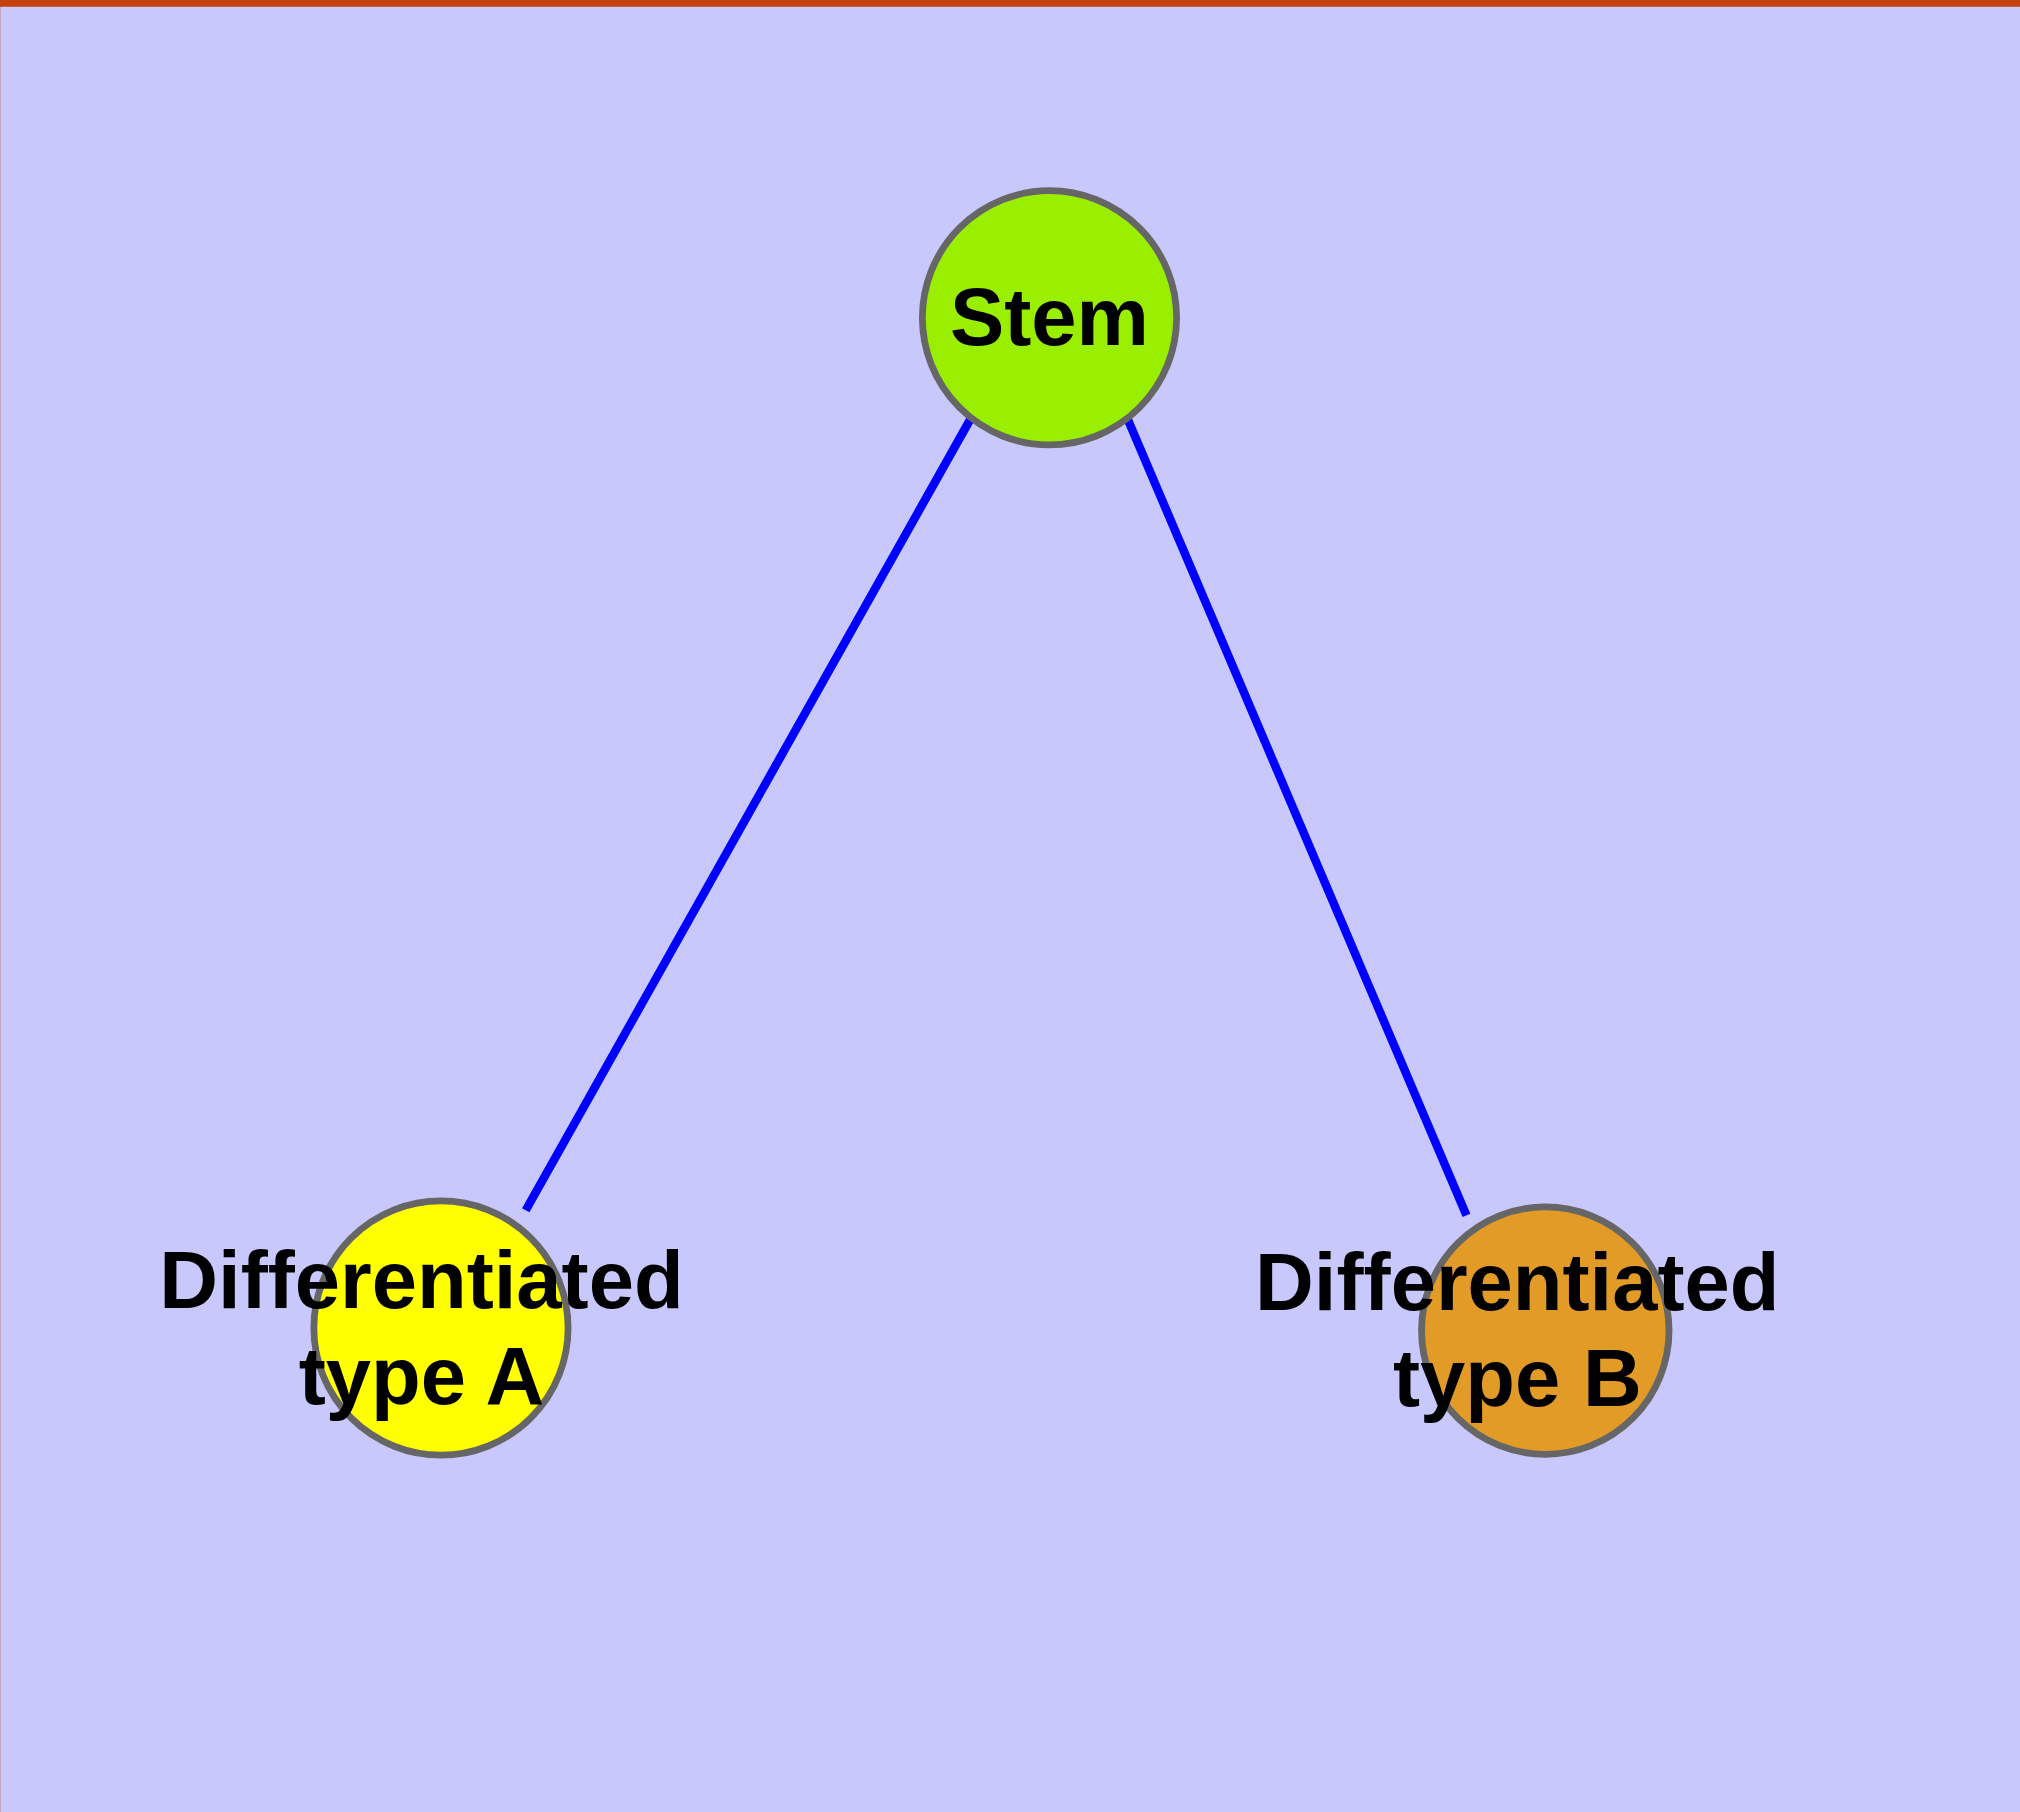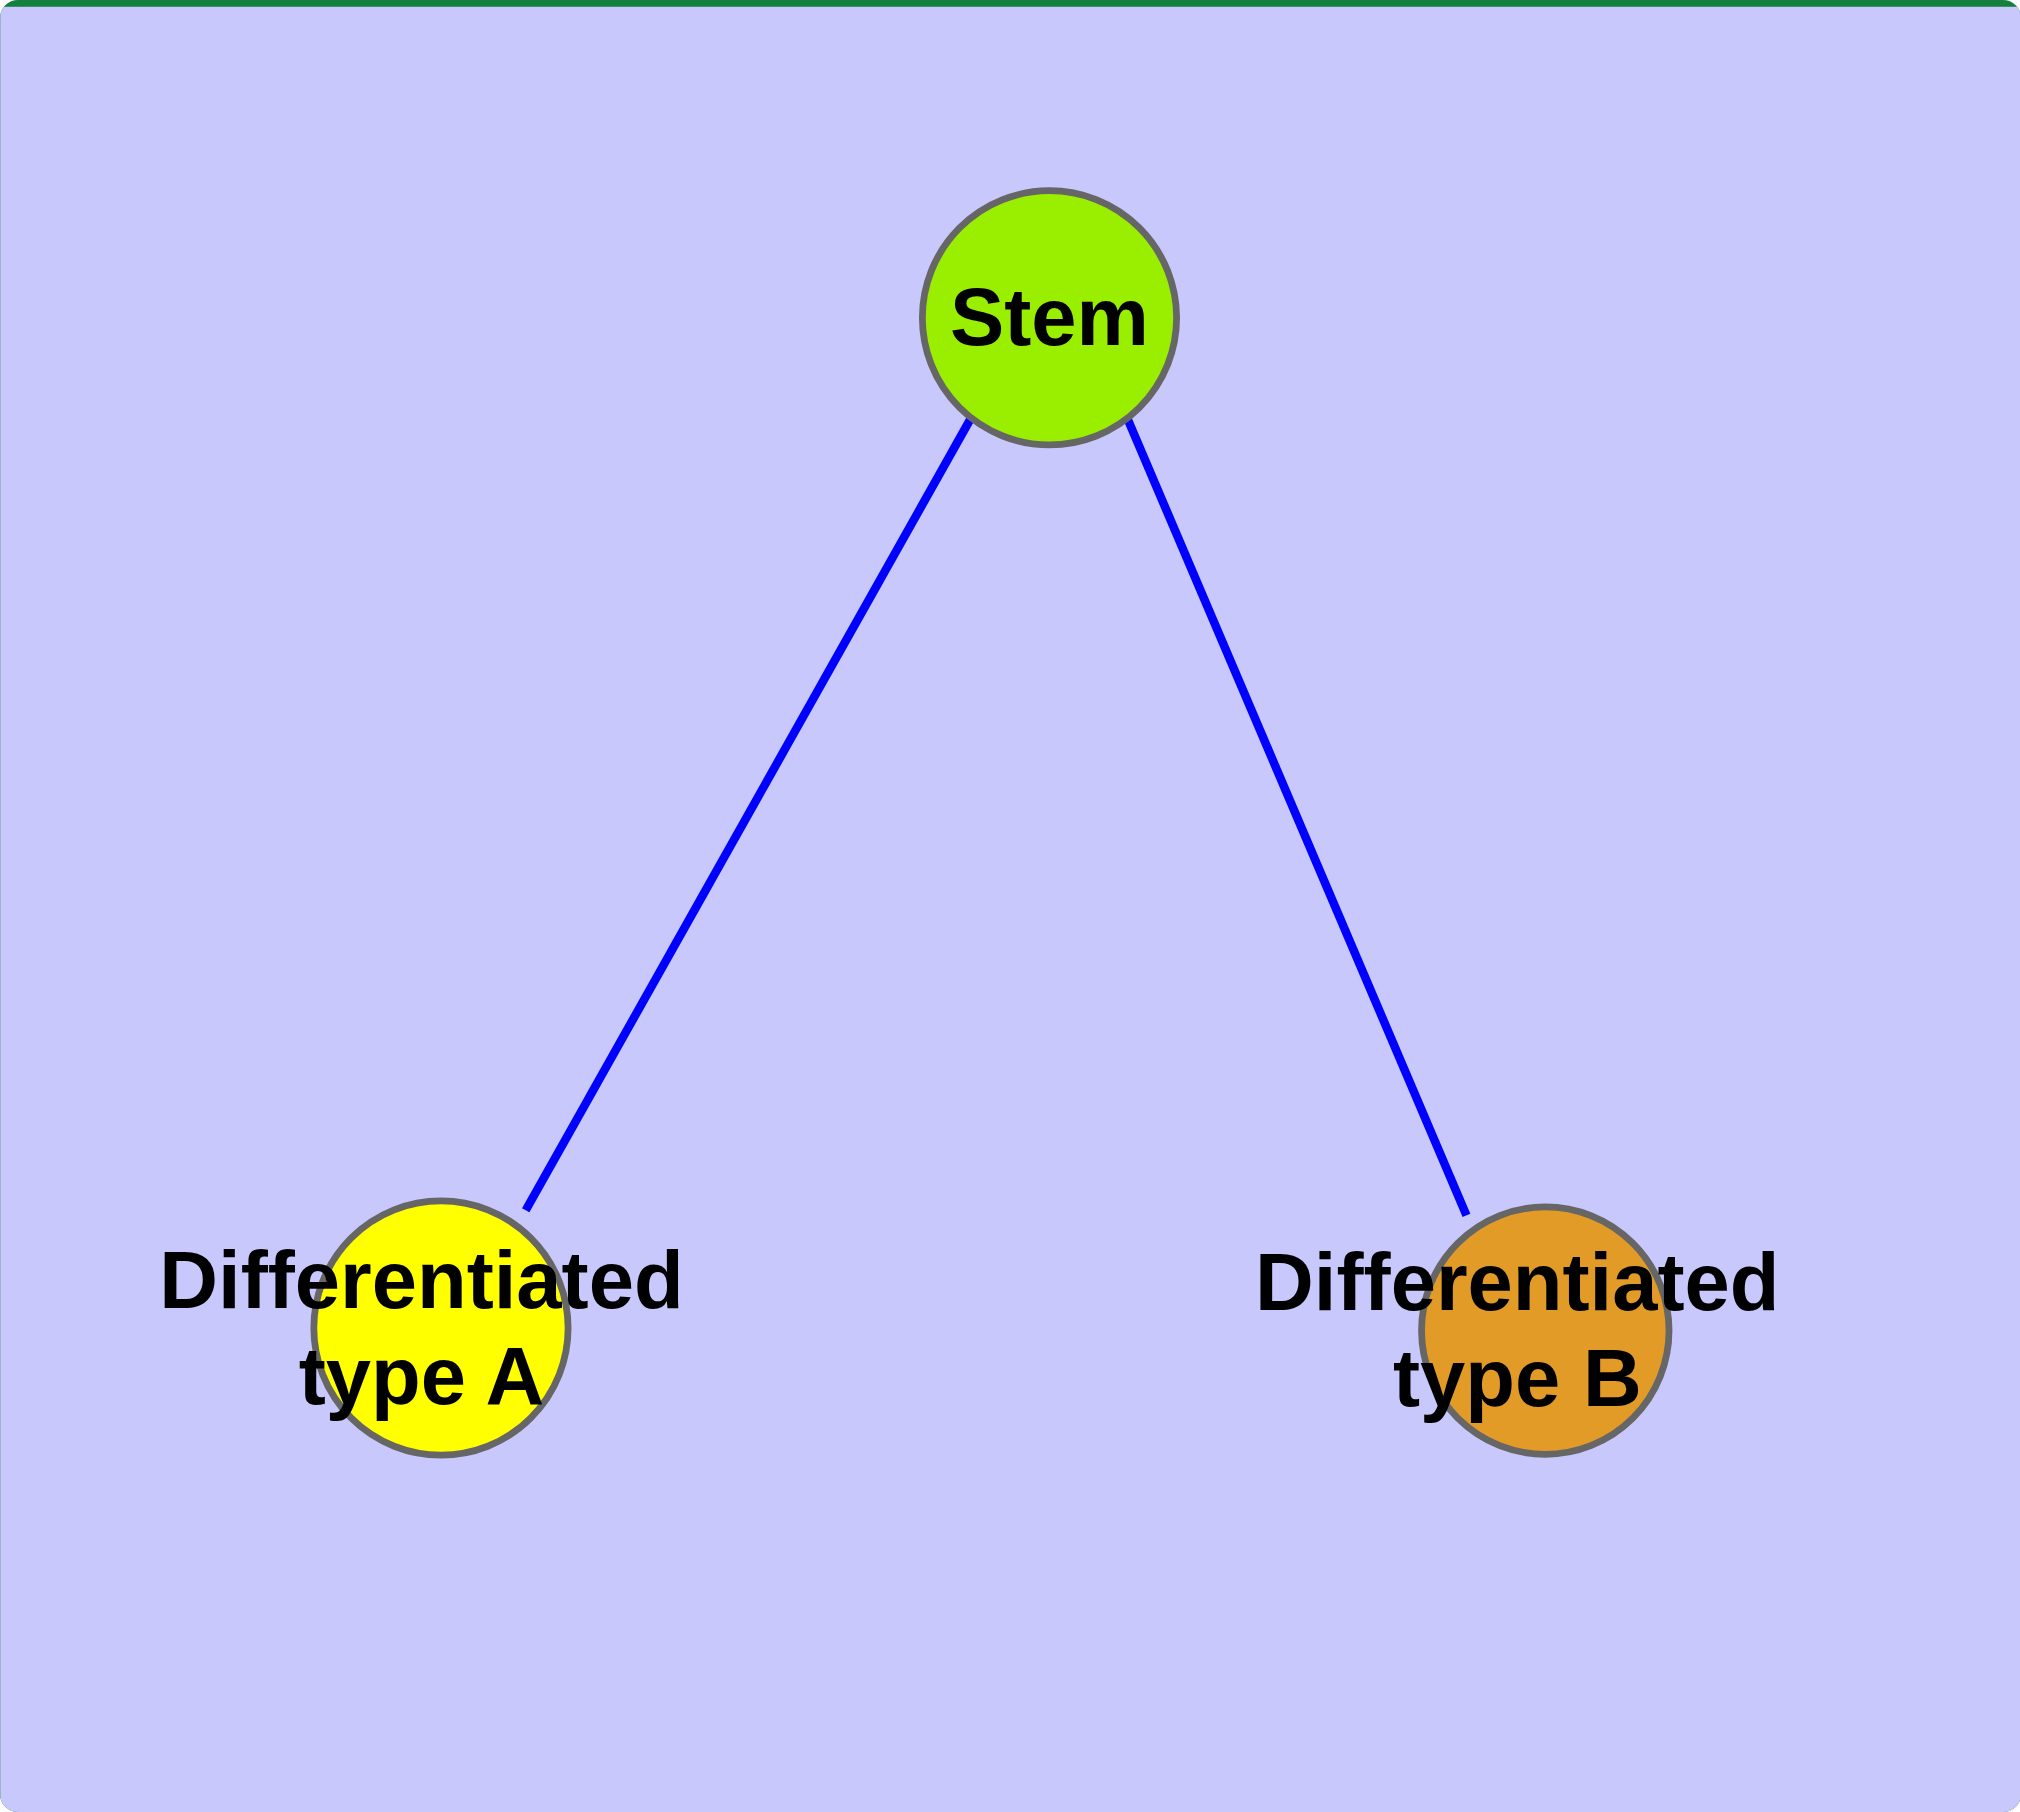--- a/index.html
+++ b/index.html
@@ -5,24 +5,23 @@
 <style>
   html, body {
     margin: 0;
     padding: 0;
     background: #ffffff;
   }
   #canvas {
     position: relative;
     width: 2021px;
     height: 1812px;
-    background: #15803d;
+    background: #c2410c;
     overflow: hidden;
     font-family: "Liberation Sans", "DejaVu Sans", sans-serif;
-    border-radius: 18px;
   }
   #graph-svg {
     position: absolute;
     left: 0;
     top: 0;
     width: 2021px;
     height: 1812px;
     display: block;
   }
   .node-label {

